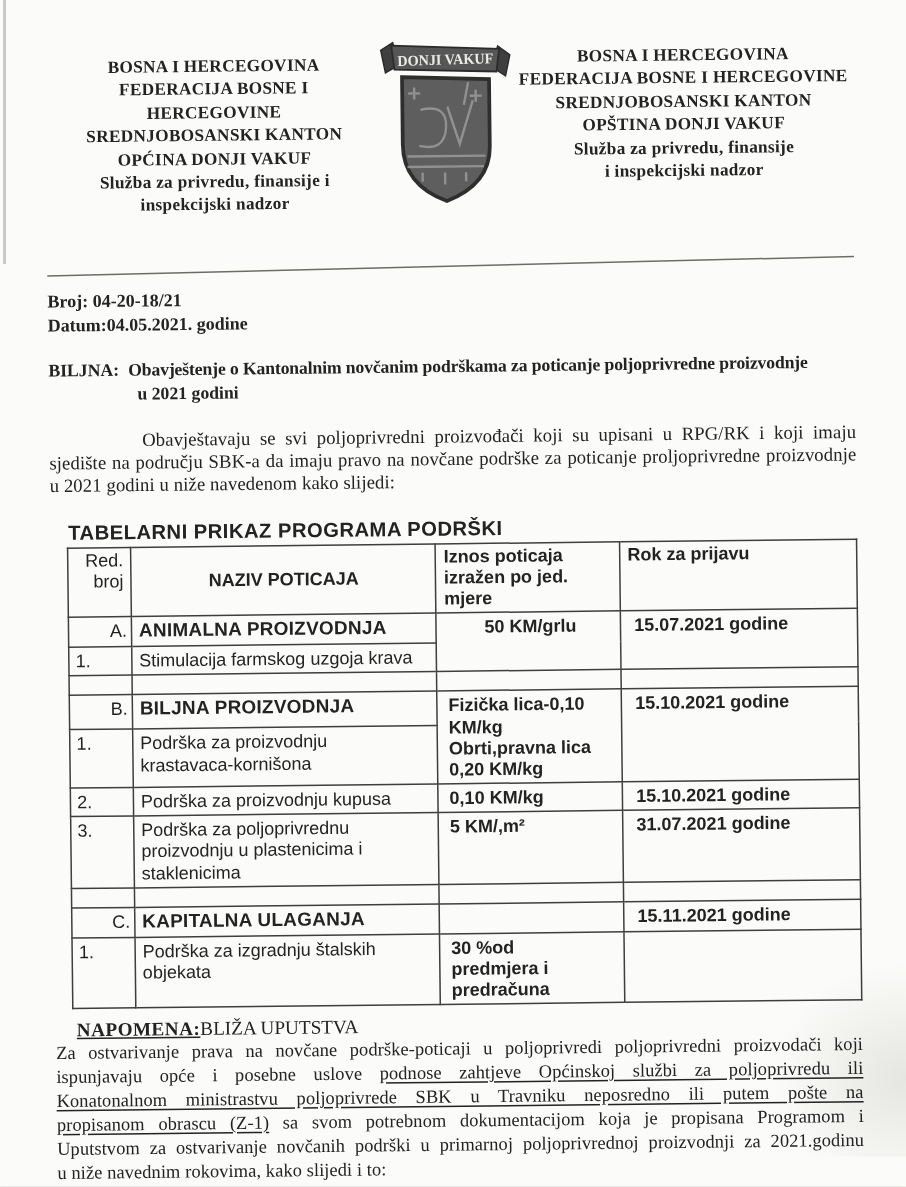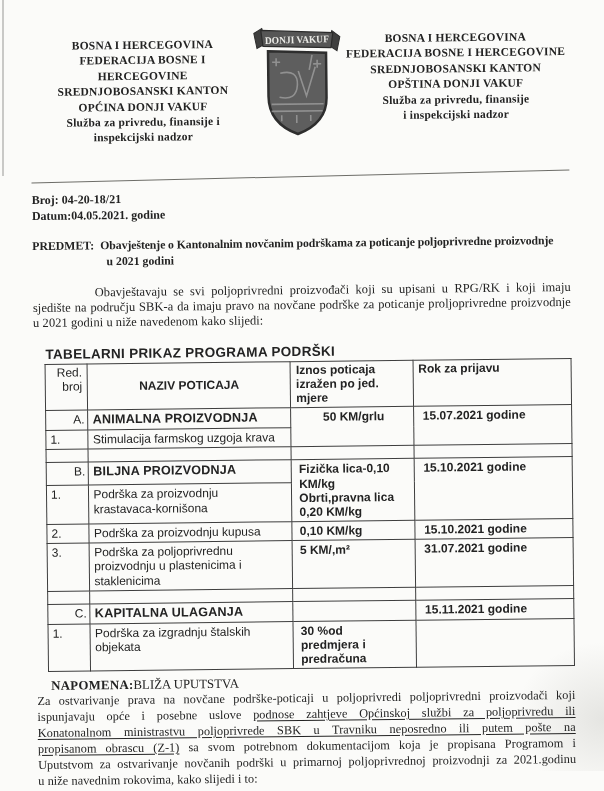--- a/index.html
+++ b/index.html
@@ -57,21 +57,21 @@
   .sec-num{text-align:right;padding-right:3px !important;}
   .sec-name{font-weight:bold;font-size:12.6px;letter-spacing:.2px;}
   .c-iznos{font-weight:bold;padding-left:7px !important;}
   .c-iznos.center{text-align:center;}
   .c-rok{font-weight:bold;padding-left:9px !important;white-space:nowrap;}
   tr.spacer td{height:12px;padding:0;}
 
   
   .napomena{margin-top:7px;font-size:12.3px;}
   .nap-heading{margin-left:14px;font-size:12.8px;}
-  .nap-label{font-weight:bold;letter-spacing:.3px;}
+  .nap-label{font-weight:bold;letter-spacing:.3px;text-decoration:underline;}
   .nap-title{font-weight:normal;}
   .nap-line{text-align:justify;text-align-last:justify;line-height:1.3;letter-spacing:.05px;}
   .nap-line.last{text-align-last:left;}
   .ul{text-decoration:underline;text-underline-offset:2px;}
 </style>
 </head>
 <body>
 
 <div class="page">
   <div class="edge-line"></div>
@@ -121,21 +121,21 @@
     </div>
 
     <div class="sep-line"></div>
 
     <div class="meta">
       <div>Broj: 04-20-18/21</div>
       <div>Datum:04.05.2021. godine</div>
     </div>
 
     <div class="subject">
-      <div class="label">PREDMET:</div>
+      <div class="label">BILJNA:</div>
       <div>
         <div class="line1">Obavještenje  o Kantonalnim novčanim podrškama za poticanje poljoprivredne proizvodnje</div>
         <div class="line2">u 2021 godini</div>
       </div>
     </div>
 
     <p class="intro">Obavještavaju  se svi poljoprivredni proizvođači koji su upisani u RPG/RK  i koji imaju sjedište na području SBK-a  da imaju pravo na novčane podrške za poticanje proljoprivredne  proizvodnje u 2021 godini u niže navedenom kako slijedi:</p>
 
     <div class="table-title">TABELARNI PRIKAZ PROGRAMA PODRŠKI</div>
 

